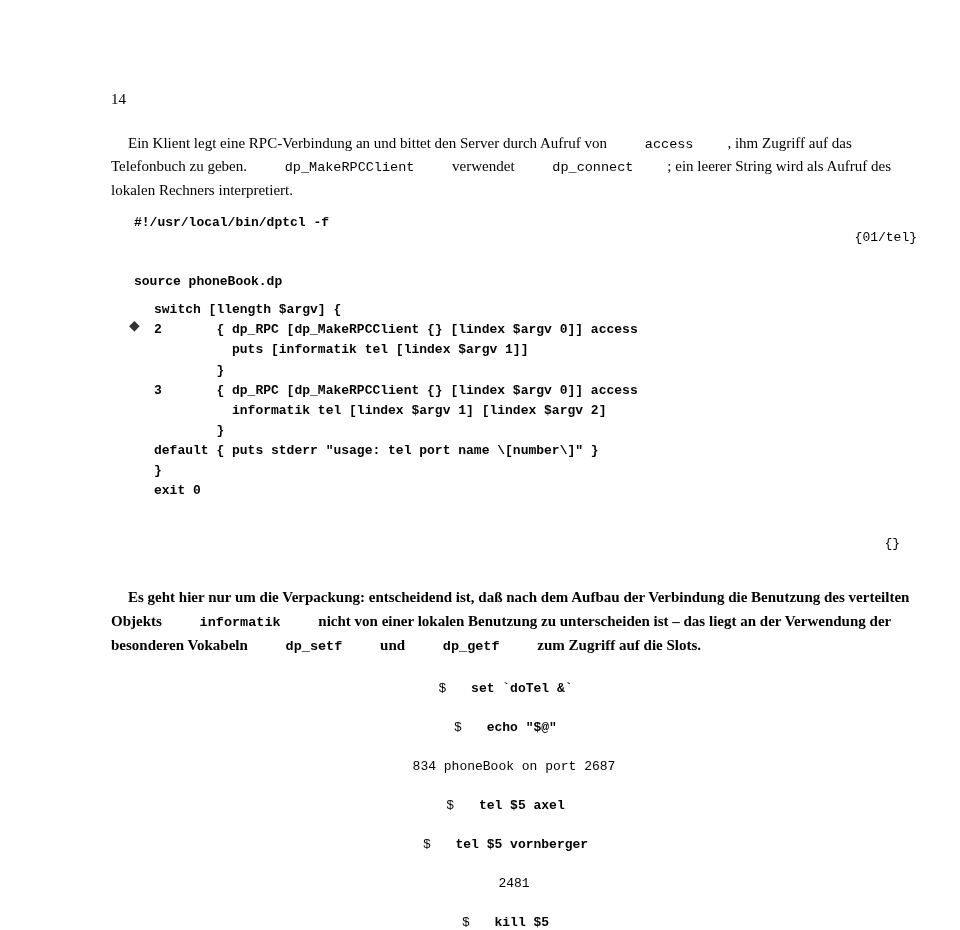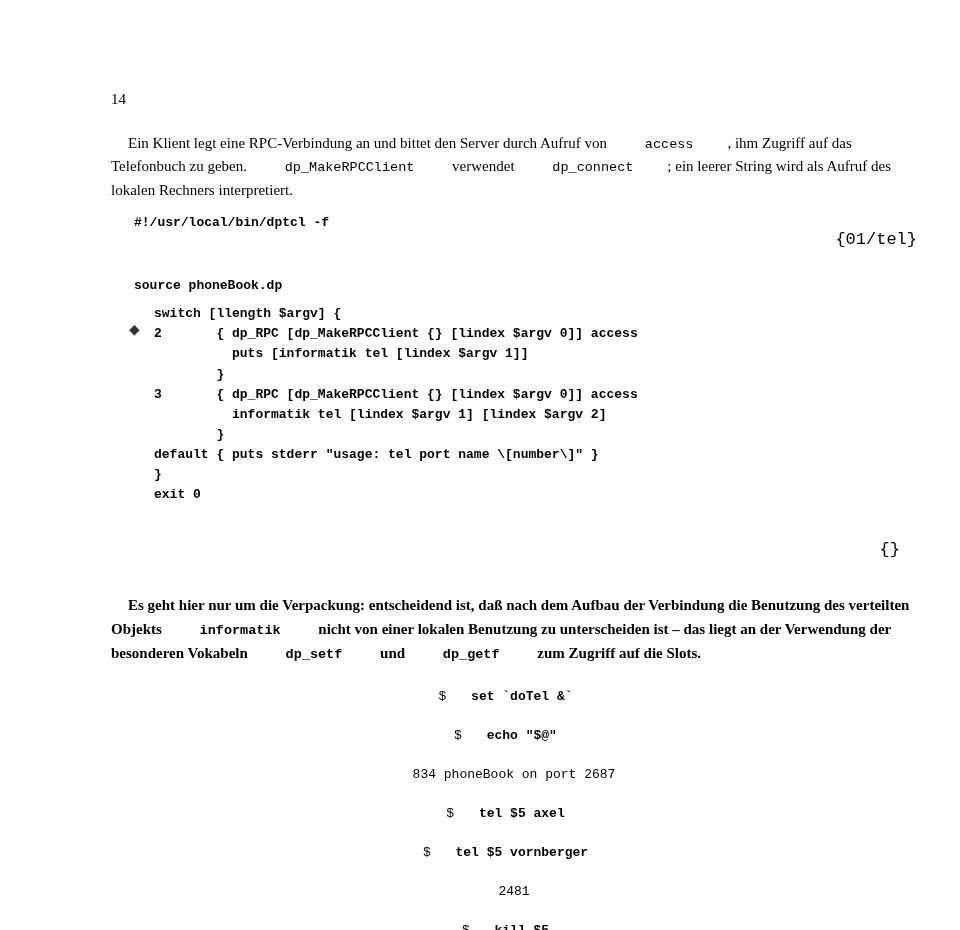--- a/index.html
+++ b/index.html
@@ -47,21 +47,21 @@
     }
 
     .code-inline {
       font-family: 'Courier New', Courier, monospace;
       font-size: 13.5px;
     }
 
     .annotation-right {
       float: right;
       font-family: 'Courier New', Courier, monospace;
-      font-size: 17px;
+      font-size: 13px;
     }
 
     .code-section {
       margin: 10px 0;
       position: relative;
     }
 
     .diamond-marker {
       position: absolute;
       left: -22px;

